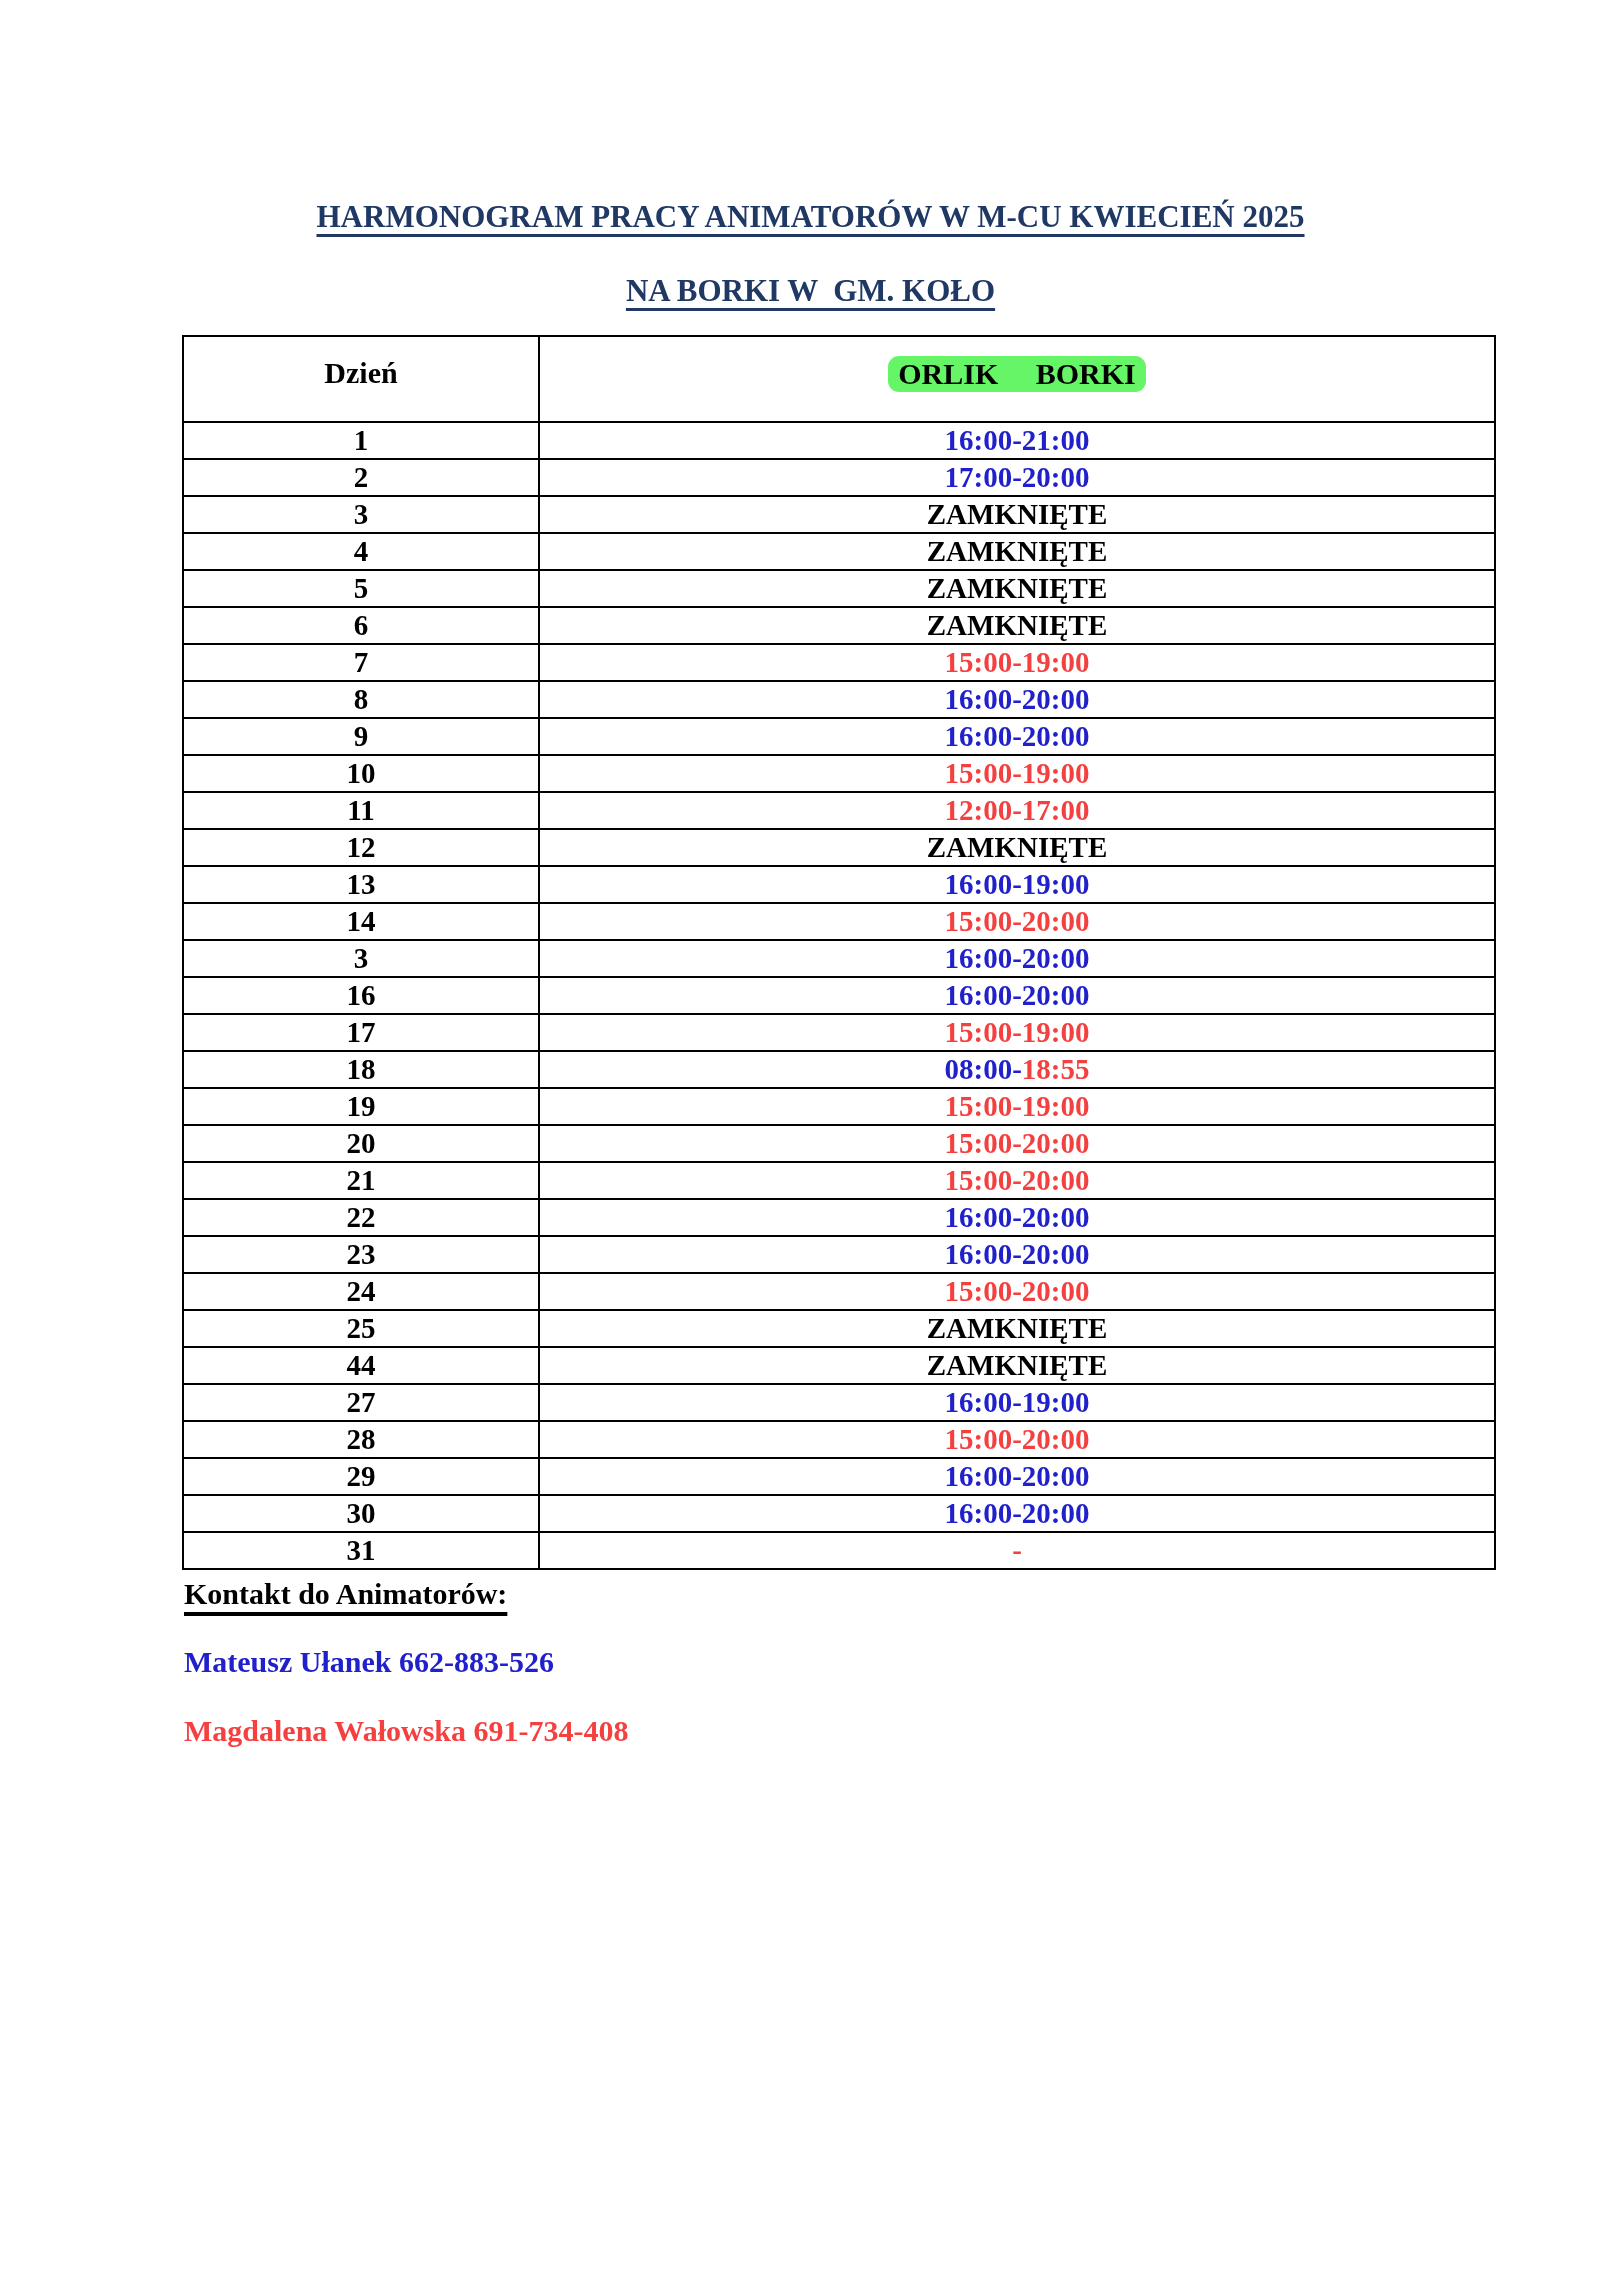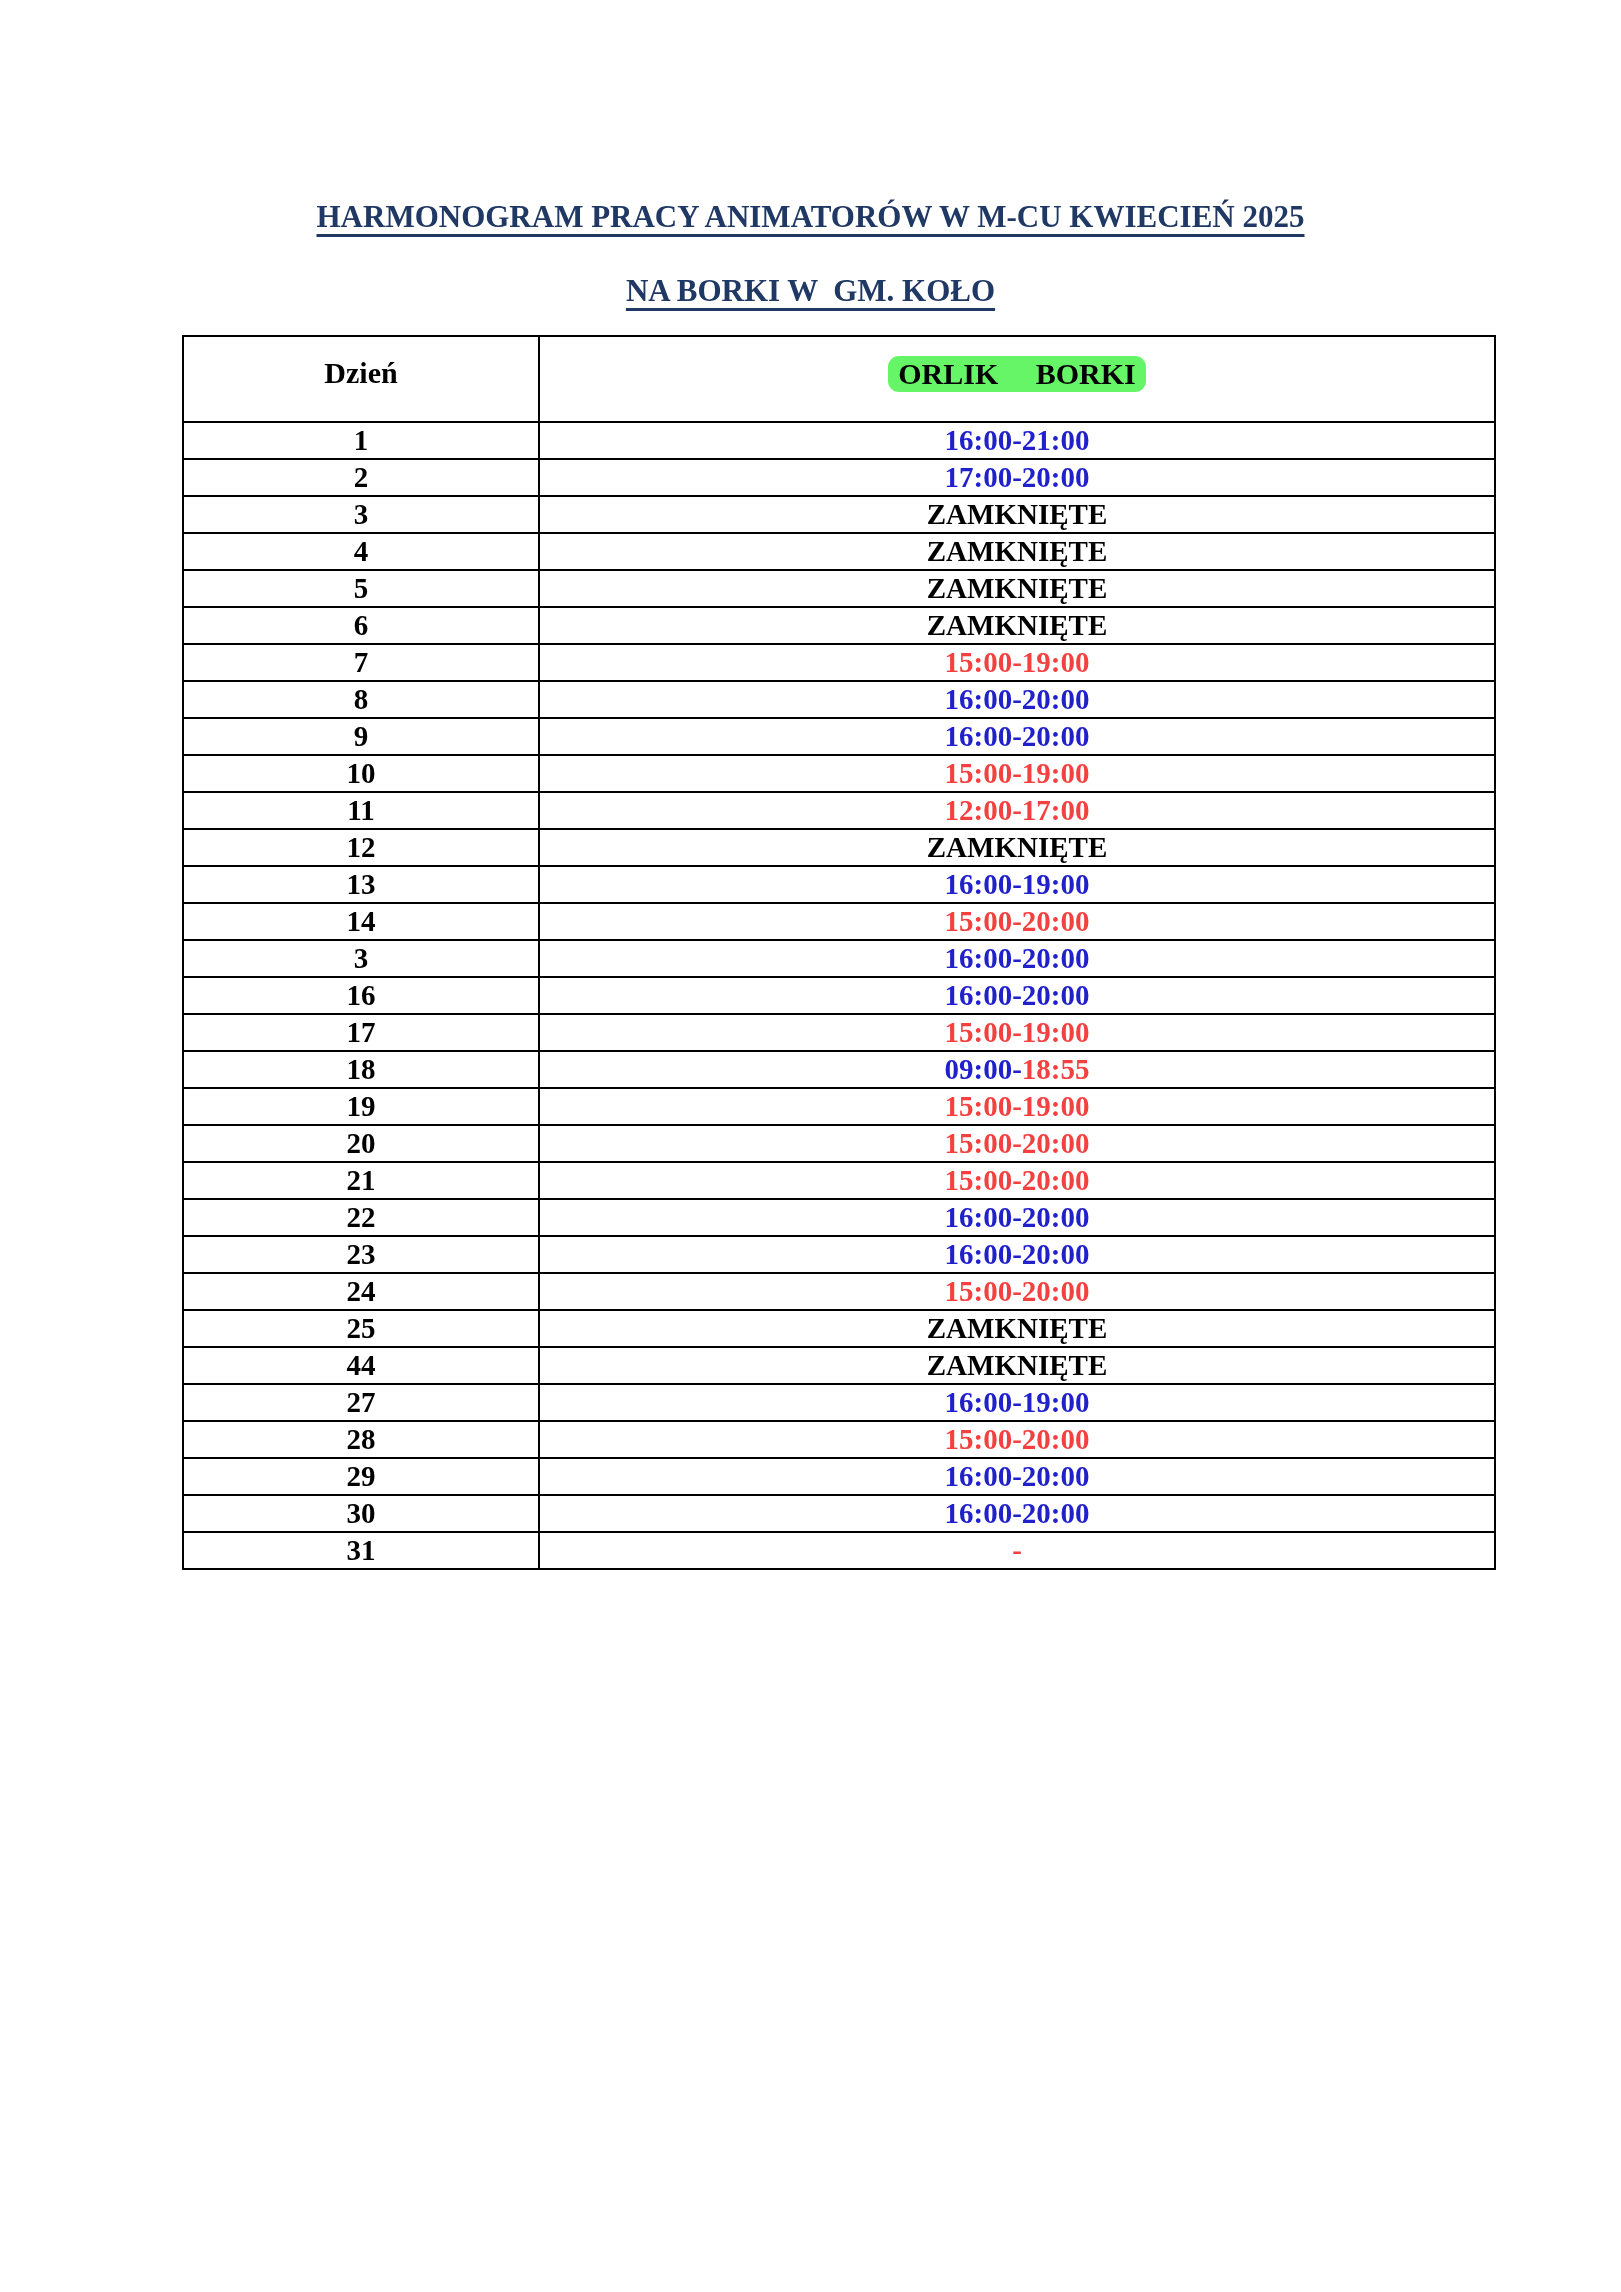--- a/index.html
+++ b/index.html
@@ -166,21 +166,21 @@
         <tr>
           <td class="c-black">16</td>
           <td><span class="c-blue">16:00-20:00</span></td>
         </tr>
         <tr>
           <td class="c-black">17</td>
           <td><span class="c-red">15:00-19:00</span></td>
         </tr>
         <tr>
           <td class="c-black">18</td>
-          <td><span class="c-blue">09:00-</span><span class="c-red">18:55</span></td>
+          <td><span class="c-blue">08:00-</span><span class="c-red">18:55</span></td>
         </tr>
         <tr>
           <td class="c-black">19</td>
           <td><span class="c-red">15:00-19:00</span></td>
         </tr>
         <tr>
           <td class="c-black">20</td>
           <td><span class="c-red">15:00-20:00</span></td>
         </tr>
         <tr>
@@ -223,15 +223,22 @@
           <td class="c-black">30</td>
           <td><span class="c-blue">16:00-20:00</span></td>
         </tr>
         <tr>
           <td class="c-black">31</td>
           <td><span class="c-red">-</span></td>
         </tr>
       </tbody>
   </table>
 
+  <div class="contact">
+    <p class="contact-heading">Kontakt do Animatorów:</p>
+    <div>
+        <p class="contact-entry c-blue">Mateusz Ułanek 662-883-526</p>
+        <p class="contact-entry c-red">Magdalena Wałowska 691-734-408</p>
+      </div>
+  </div>
 
 </div>
 
 
 </body></html>

